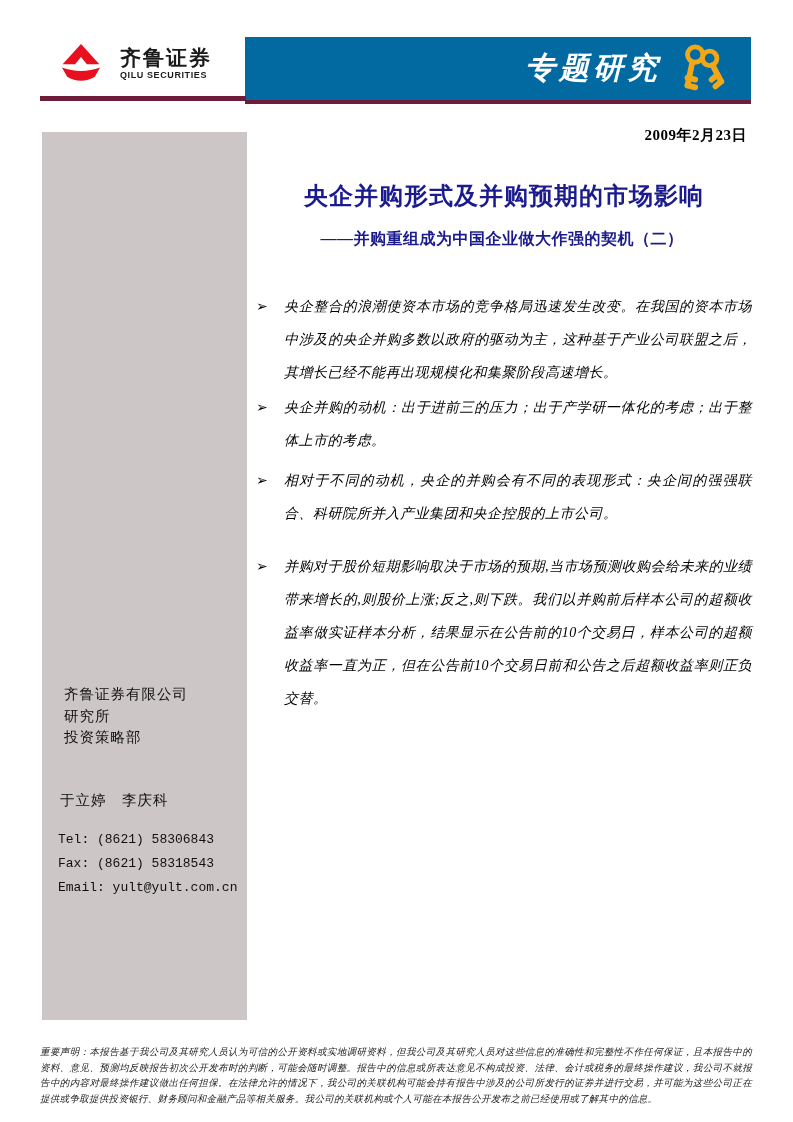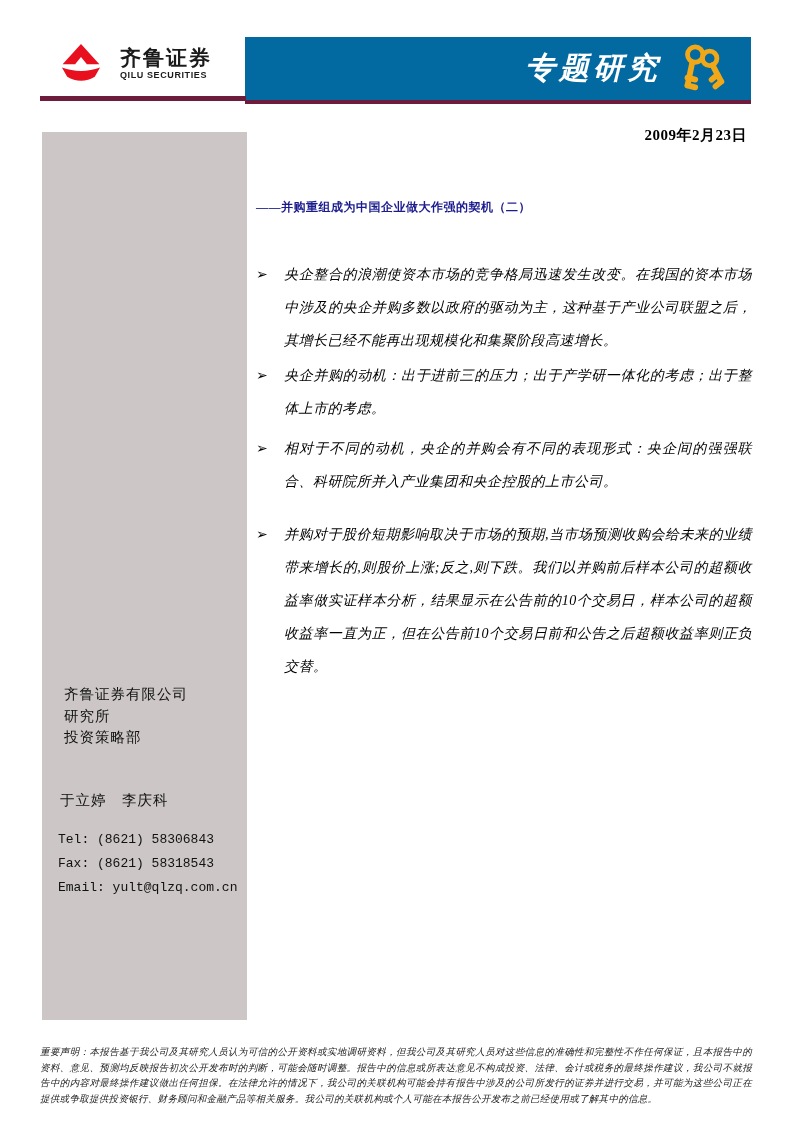--- a/index.html
+++ b/index.html
@@ -109,24 +109,24 @@
   .title {
     font-size: 24px;
     font-weight: bold;
     color: #1B1B8E;
     text-align: center;
     letter-spacing: 1px;
     line-height: 32px;
   }
   .subtitle {
     margin-top: 16px;
-    font-size: 12px;
+    font-size: 16px;
     font-weight: bold;
     color: #1B1B8E;
-    text-align: left;
+    text-align: center;
     letter-spacing: 0.5px;
     line-height: 22px;
     padding-right: 4px;
   }
   .bullets { margin-top: 40px; }
   .bullet { display: flex; }
   .bullet .marker {
     flex: none;
     width: 28px;
     font-size: 14px;
@@ -205,24 +205,25 @@
     <div>齐鲁证券有限公司</div>
     <div>研究所</div>
     <div>投资策略部</div>
   </div>
 
   <div class="authors">于立婷　李庆科</div>
 
   <div class="contacts">
     <div>Tel: (8621) 58306843</div>
     <div>Fax: (8621) 58318543</div>
-    <div>Email: yult@qlzq.com.cn</div>
+    <div>Email: yult@yult.com.cn</div>
   </div>
 
   <div class="main">
+    <h1 class="title">央企并购形式及并购预期的市场影响</h1>
     <div class="subtitle">——并购重组成为中国企业做大作强的契机（二）</div>
 
     <div class="bullets">
       <div class="bullet b1">
         <span class="marker">➢</span>
         <p>央企整合的浪潮使资本市场的竞争格局迅速发生改变。在我国的资本市场中涉及的央企并购多数以政府的驱动为主，这种基于产业公司联盟之后，其增长已经不能再出现规模化和集聚阶段高速增长。</p>
       </div>
       <div class="bullet b2">
         <span class="marker">➢</span>
         <p>央企并购的动机：出于进前三的压力；出于产学研一体化的考虑；出于整体上市的考虑。</p>

